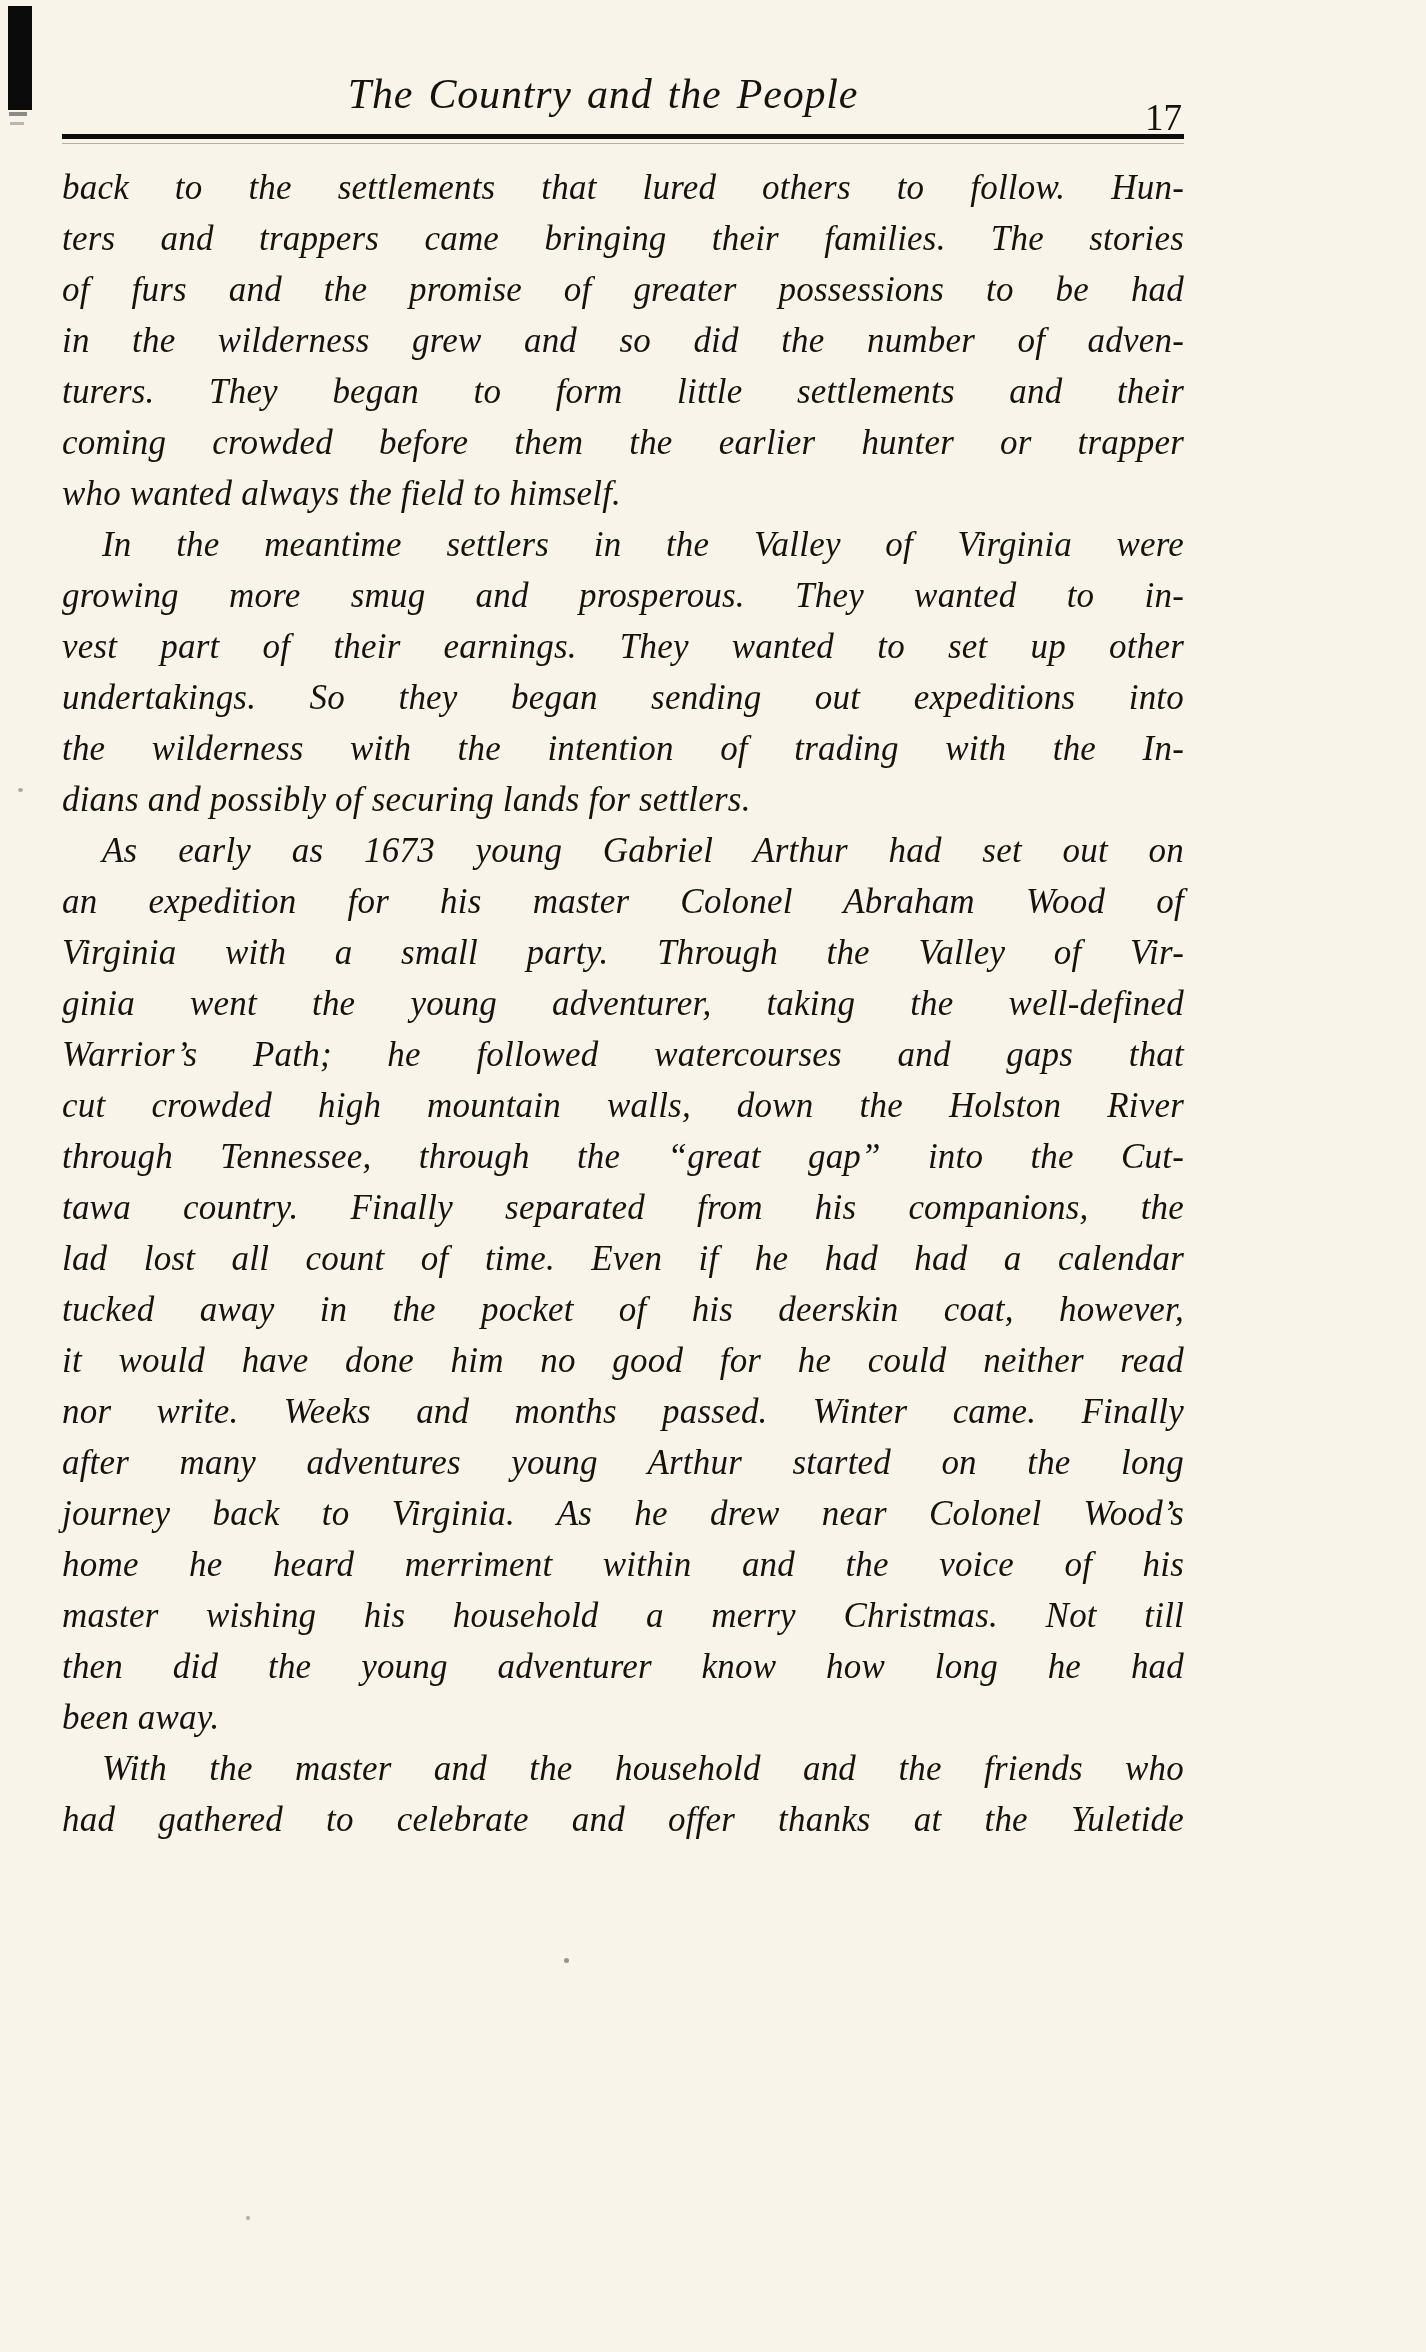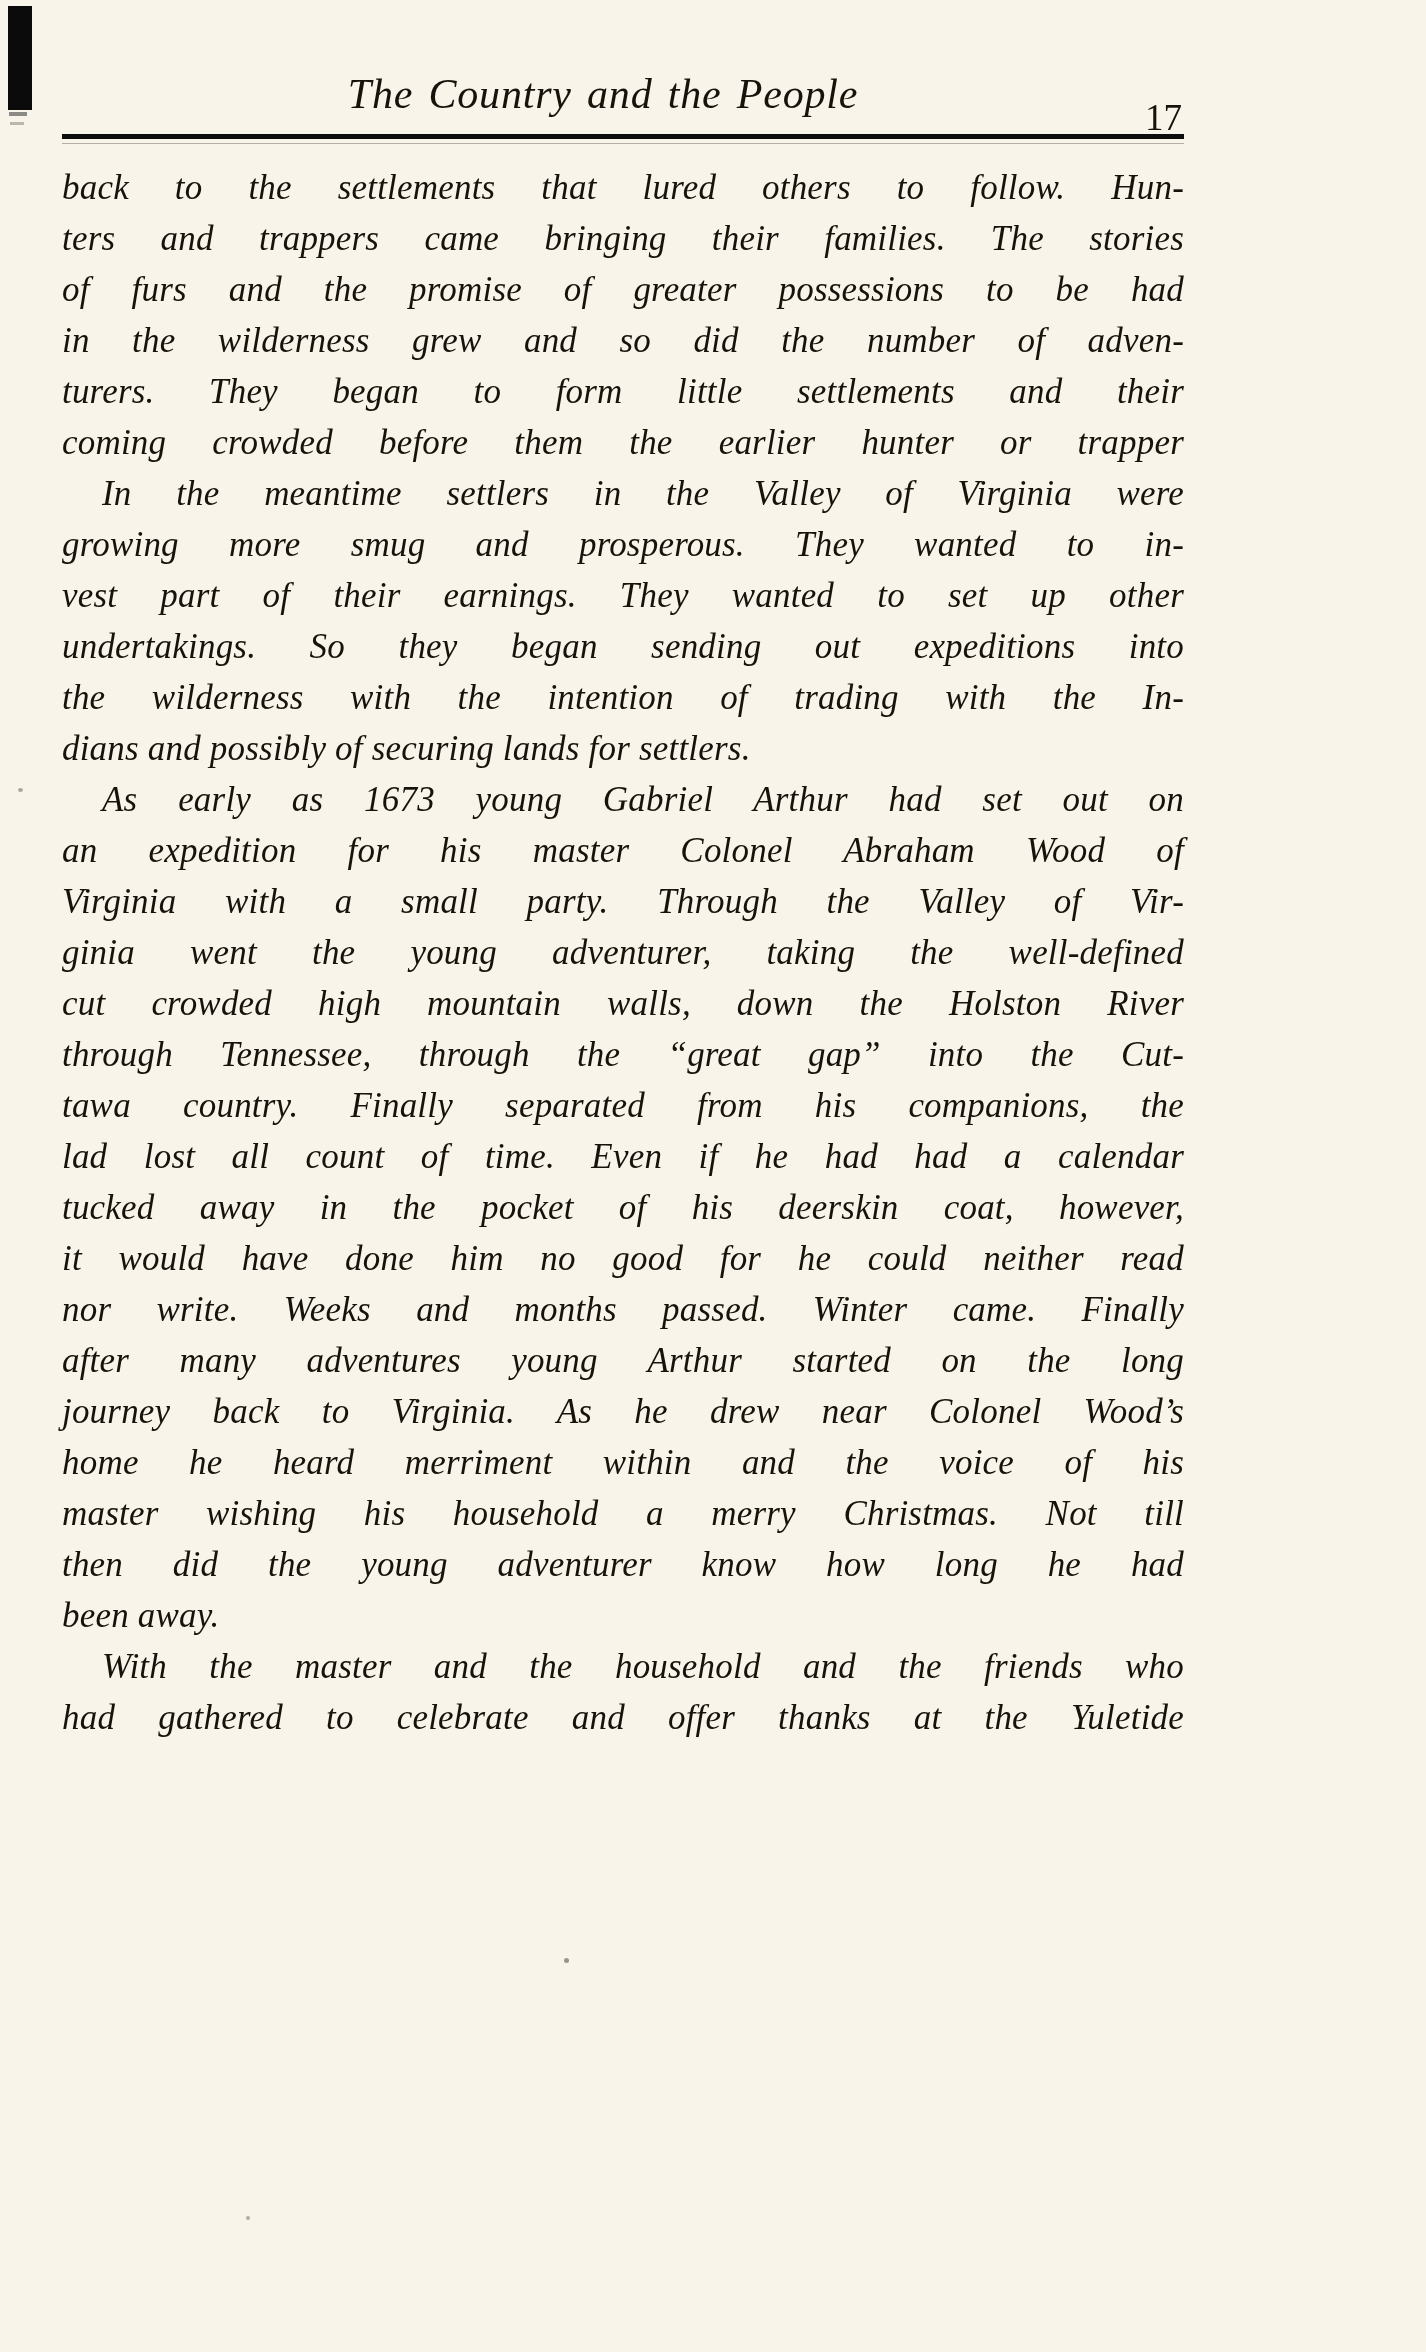--- a/index.html
+++ b/index.html
@@ -137,34 +137,36 @@
 
   <div class="text-block">
 
   <div class="paragraph">
         <div class="line">back to the settlements that lured others to follow. Hun-</div>
         <div class="line">ters and trappers came bringing their families. The stories</div>
         <div class="line">of furs and the promise of greater possessions to be had</div>
         <div class="line">in the wilderness grew and so did the number of adven-</div>
         <div class="line">turers. They began to form little settlements and their</div>
         <div class="line">coming crowded before them the earlier hunter or trapper</div>
+        <div class="line last-line">who wanted always the field to himself.</div>
       </div>
       <div class="paragraph">
         <div class="line first-line">In the meantime settlers in the Valley of Virginia were</div>
         <div class="line">growing more smug and prosperous. They wanted to in-</div>
         <div class="line">vest part of their earnings. They wanted to set up other</div>
         <div class="line">undertakings. So they began sending out expeditions into</div>
         <div class="line">the wilderness with the intention of trading with the In-</div>
         <div class="line last-line">dians and possibly of securing lands for settlers.</div>
       </div>
       <div class="paragraph">
         <div class="line first-line">As early as 1673 young Gabriel Arthur had set out on</div>
         <div class="line">an expedition for his master Colonel Abraham Wood of</div>
         <div class="line">Virginia with a small party. Through the Valley of Vir-</div>
         <div class="line">ginia went the young adventurer, taking the well-defined</div>
+        <div class="line">Warrior’s Path; he followed watercourses and gaps that</div>
         <div class="line">cut crowded high mountain walls, down the Holston River</div>
         <div class="line">through Tennessee, through the “great gap” into the Cut-</div>
         <div class="line">tawa country. Finally separated from his companions, the</div>
         <div class="line">lad lost all count of time. Even if he had had a calendar</div>
         <div class="line">tucked away in the pocket of his deerskin coat, however,</div>
         <div class="line">it would have done him no good for he could neither read</div>
         <div class="line">nor write. Weeks and months passed. Winter came. Finally</div>
         <div class="line">after many adventures young Arthur started on the long</div>
         <div class="line">journey back to Virginia. As he drew near Colonel Wood’s</div>
         <div class="line">home he heard merriment within and the voice of his</div>

